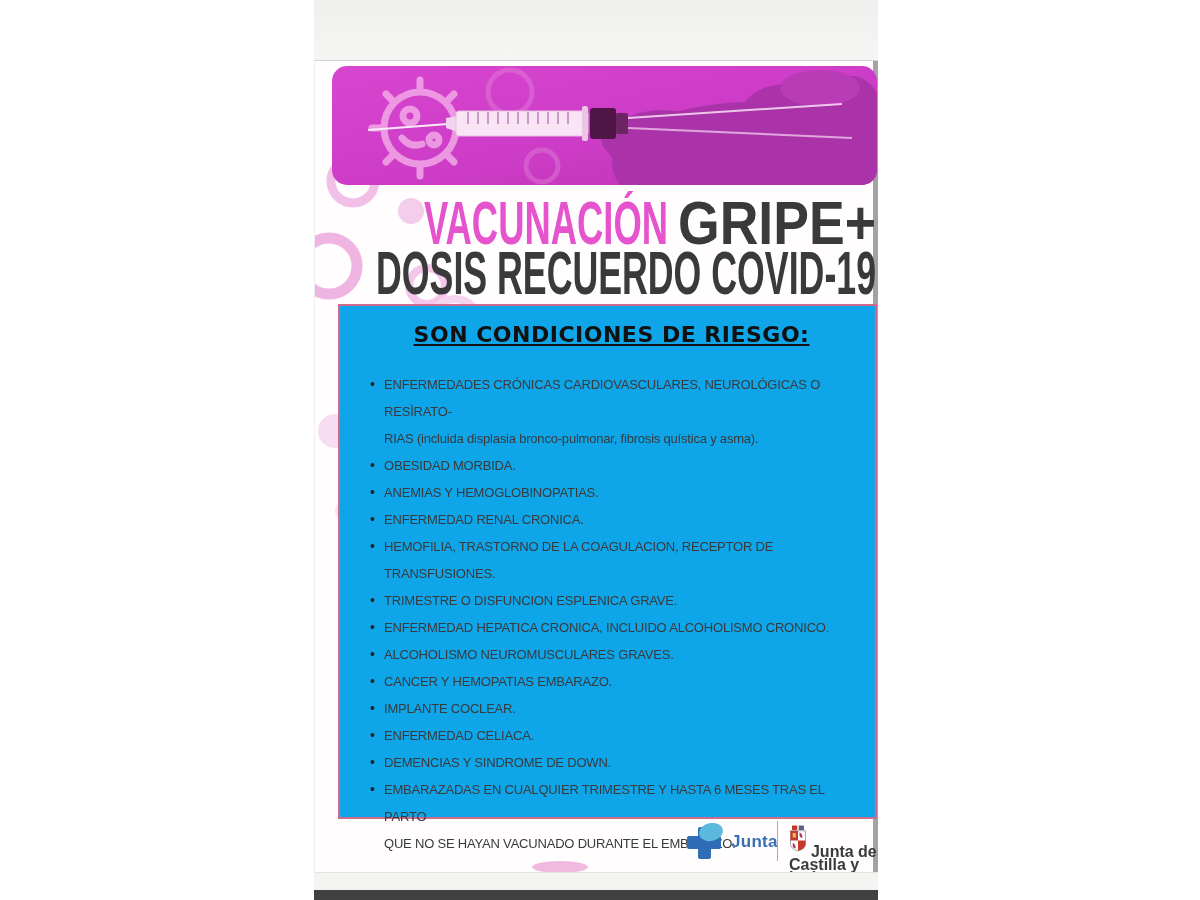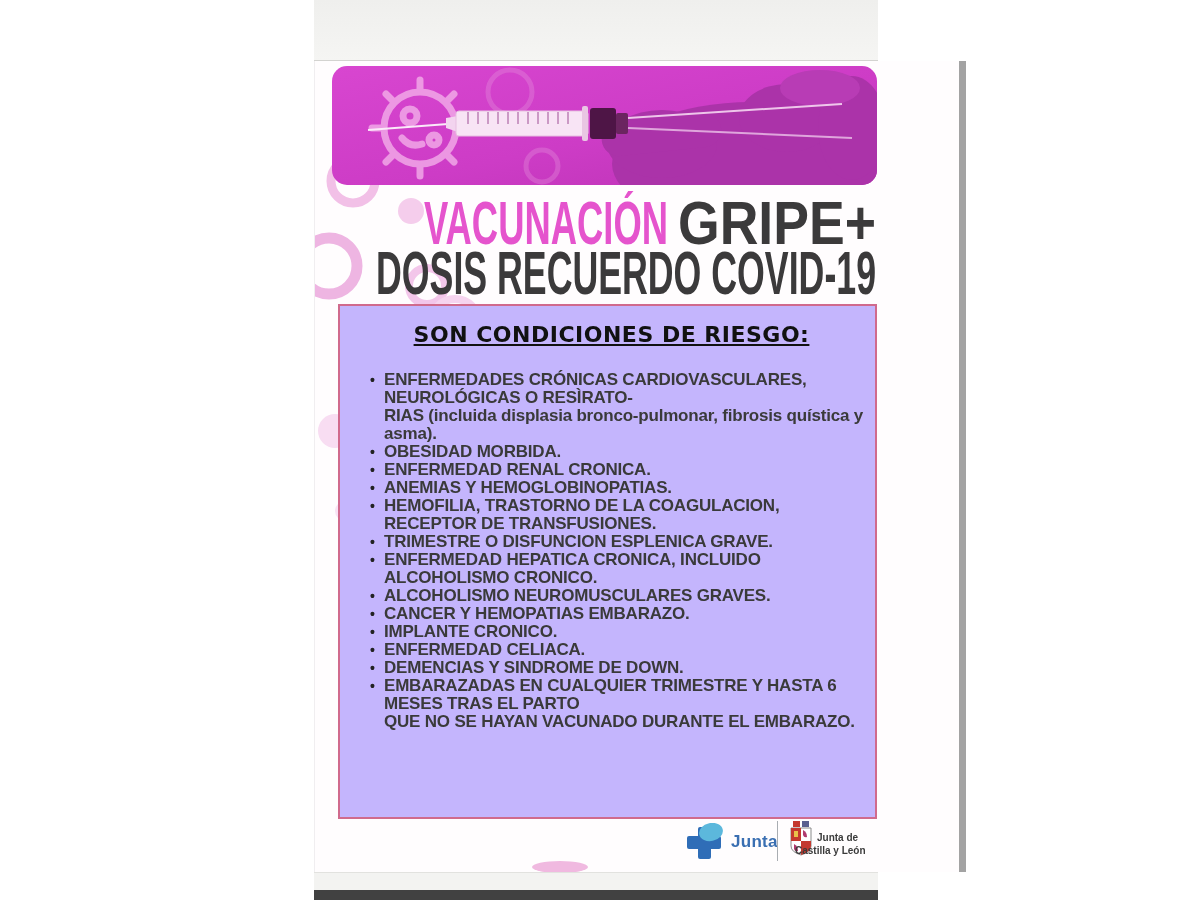--- a/index.html
+++ b/index.html
@@ -3,44 +3,44 @@
 <meta charset="utf-8">
 <style>
   html,body{margin:0;padding:0;background:#ffffff;}
   body{width:1200px;height:900px;position:relative;font-family:"Liberation Sans",sans-serif;overflow:hidden;}
 
   .column{position:absolute;left:314px;top:0;width:564px;height:900px;background:#ffffff;}
 
   .top-strip{position:absolute;left:0;top:0;width:564px;height:60px;
     background:linear-gradient(#efefed,#f5f5f3);border-bottom:1px solid #d3d3d0;}
 
-  .poster{position:absolute;left:0;top:61px;width:652px;height:811px;
-    background:#fffdfe;border-left:1px solid #f0eef0;border-right:7px solid #a3a3a3;box-sizing:border-box;}
+  .poster{position:absolute;left:0;top:61px;width:564px;height:811px;
+    background:#fffdfe;border-left:1px solid #f0eef0;border-right:5px solid #a3a3a3;box-sizing:border-box;}
 
   .watermarks{position:absolute;left:0;top:0;width:300px;height:811px;pointer-events:none;}
 
   .banner{position:absolute;left:17px;top:5px;width:545px;height:119px;border-radius:15px;overflow:hidden;}
 
   .title-svg{position:absolute;left:0;top:130px;width:564px;height:175px;}
 
   .risk-box{position:absolute;left:23px;top:243px;width:539px;height:515px;
-    border:2px solid #d06a8d;background:#c4b5fd;box-sizing:border-box;padding:16px 8px 6px 16px;}
+    border:2px solid #d06a8d;background:#0ea5e9;box-sizing:border-box;padding:16px 8px 6px 16px;}
   .risk-heading{margin:0 0 24px 0;text-align:center;font-family:"DejaVu Sans",sans-serif;
     font-size:22px;font-weight:bold;color:#111;text-decoration:underline;letter-spacing:.5px;}
   .risk-list{list-style:none;margin:0;padding:0 0 0 14px;}
   .risk-list li{position:relative;padding-left:14px;font-family:"Liberation Sans",sans-serif;
-    font-size:17px;letter-spacing:-0.2px;color:#3a3a3a;line-height:18px;white-space:pre-line;font-weight:bold;}
+    font-size:13px;letter-spacing:-0.2px;color:#3a3a3a;line-height:27px;white-space:pre-line;}
   .risk-list li::before{content:"•";position:absolute;left:0;top:0;color:#222;font-size:14px;}
 
   .footer{position:absolute;left:0;top:758px;width:564px;height:46px;}
   .sacyl{position:absolute;left:372px;top:4px;display:flex;align-items:center;}
   .sacyl-label{margin-left:8px;font-size:17px;font-weight:bold;color:#3a6fb2;letter-spacing:.3px;}
   .footer-divider{position:absolute;left:462px;top:2px;width:1px;height:40px;background:#a9adb2;}
   .junta{position:absolute;left:474px;top:2px;display:flex;align-items:flex-start;}
-  .junta-text{margin-left:4px;font-size:10px;font-weight:bold;color:#3b3b3b;line-height:13px;margin-top:10px;}
+  .junta-text{margin-left:4px;font-size:16px;font-weight:bold;color:#3b3b3b;line-height:13px;margin-top:24px;}
   .junta-text .l2{margin-left:-22px;}
 
   .bottom-strip{position:absolute;left:0;top:872px;width:564px;height:18px;
     background:#f3f3f1;border-top:1px solid #e2e2df;}
   .bottom-bar{position:absolute;left:0;top:890px;width:564px;height:10px;background:#414141;}
 </style>
 </head>
 <body>
 
 <div class="column">
@@ -134,28 +134,28 @@
       <text x="363" y="53" textLength="198" lengthAdjust="spacingAndGlyphs" font-family="Liberation Sans, sans-serif" font-weight="bold" font-size="62" fill="#3b3a3b">GRIPE+</text>
       <text x="61" y="103" textLength="500" lengthAdjust="spacingAndGlyphs" font-family="Liberation Sans, sans-serif" font-weight="bold" font-size="62" fill="#3b3a3b">DOSIS RECUERDO COVID-19</text>
     </svg>
 
     <div class="risk-box">
       <h2 class="risk-heading">SON CONDICIONES DE RIESGO:</h2>
       <ul class="risk-list">
           <li><span>ENFERMEDADES CRÓNICAS CARDIOVASCULARES, NEUROLÓGICAS O RESÌRATO-
 RIAS (incluida displasia bronco-pulmonar, fibrosis quística y asma).</span></li>
           <li><span>OBESIDAD MORBIDA.</span></li>
+          <li><span>ANEMIAS Y HEMOGLOBINOPATIAS.</span></li>
           <li><span>ENFERMEDAD RENAL CRONICA.</span></li>
-          <li><span>ANEMIAS Y HEMOGLOBINOPATIAS.</span></li>
           <li><span>HEMOFILIA, TRASTORNO DE LA COAGULACION, RECEPTOR DE TRANSFUSIONES.</span></li>
           <li><span>TRIMESTRE O DISFUNCION ESPLENICA GRAVE.</span></li>
           <li><span>ENFERMEDAD HEPATICA CRONICA, INCLUIDO ALCOHOLISMO CRONICO.</span></li>
           <li><span>ALCOHOLISMO NEUROMUSCULARES GRAVES.</span></li>
           <li><span>CANCER Y HEMOPATIAS EMBARAZO.</span></li>
-          <li><span>IMPLANTE CRONICO.</span></li>
+          <li><span>IMPLANTE COCLEAR.</span></li>
           <li><span>ENFERMEDAD CELIACA.</span></li>
           <li><span>DEMENCIAS Y SINDROME DE DOWN.</span></li>
           <li><span>EMBARAZADAS EN CUALQUIER TRIMESTRE Y HASTA 6 MESES TRAS EL PARTO
 QUE NO SE HAYAN VACUNADO DURANTE EL EMBARAZO.</span></li>
         </ul>
     </div>
 
     <div class="footer">
       <div class="sacyl">
         <svg width="36" height="38" viewBox="0 0 36 38">

